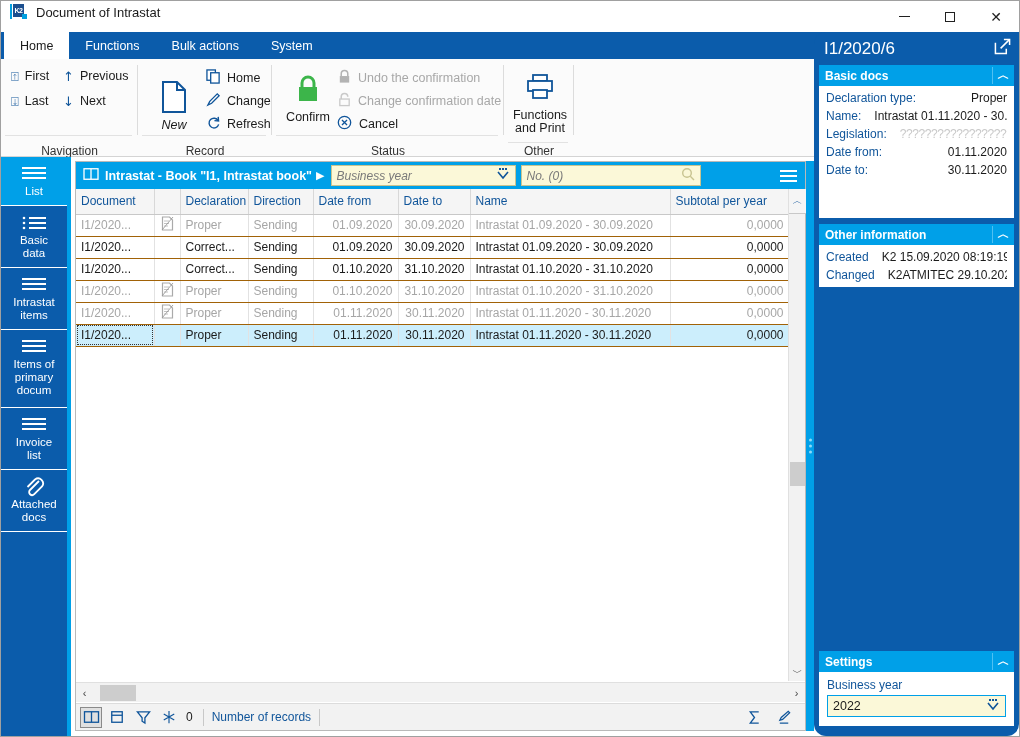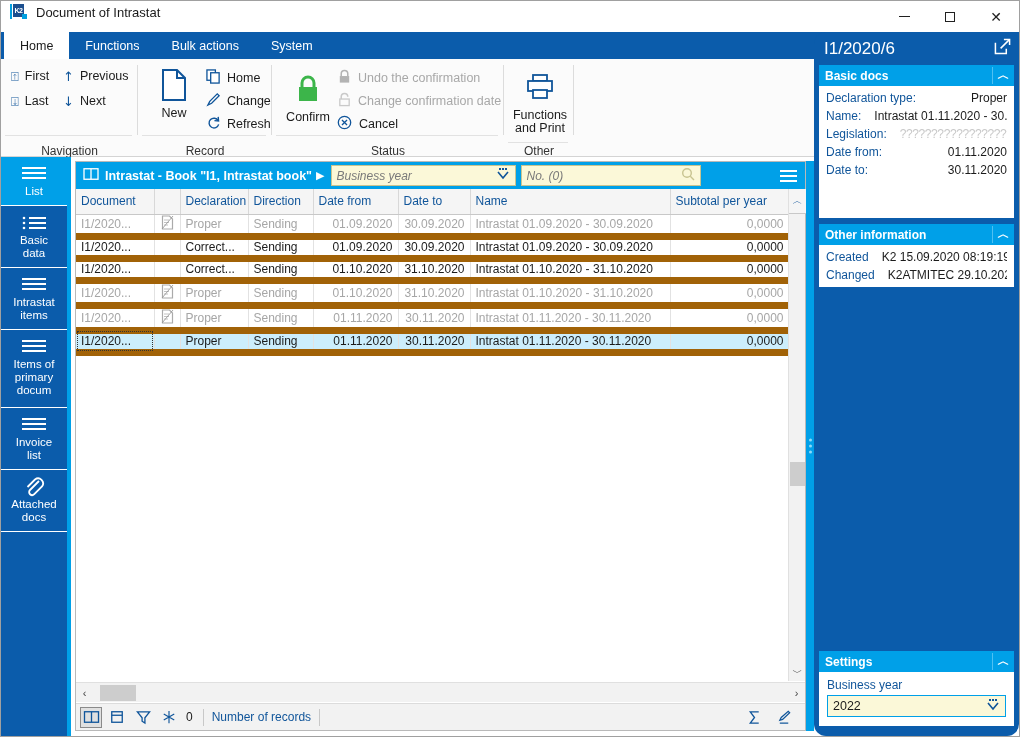--- a/index.html
+++ b/index.html
@@ -152,21 +152,21 @@
     position: absolute; left: 0; top: 27px; right: 17px; bottom: 49px;
     overflow: hidden; background: #fff;
   }
   .grid th {
     background: #f5f5f5; color: #10559a; font-weight: normal; font-size: 12px;
     height: 25px; border-right: 1px solid #d8d8d8; border-bottom: 1px solid #c8c8c8;
     padding: 0 5px; text-align: left; white-space: nowrap; overflow: hidden;
   }
   .grid td {
     height: 22px; font-size: 12px; border-right: 1px solid #e2e2e2;
-    border-bottom: 7px solid #a16207; padding: 0 5px;
+    border-bottom: 1px solid #a16207; padding: 0 5px;
     white-space: nowrap; overflow: hidden; color: #1b1b1b;
   }
   tr.dim td { color: #a6a6a6; }
   tr.sel td { background: #cceefc; }
   tr.sel td.firstcell { outline: 1px dotted #333; outline-offset: -2px; }
   .num { text-align: right; }
   .doc-ico { text-align: center; padding: 0; }
 
   .vscroll {
     position: absolute; right: 0; top: 27px; width: 17px; bottom: 49px;
@@ -300,21 +300,21 @@
         <div class="nav-cmd" style="left:62px; top:35px;">
           <span class="arrow-ico">↓</span>
           <span>Next</span>
         </div>
         <div class="gunder"></div>
         <div class="glabel">Navigation</div>
         <div class="gsep"></div>
       </div>
 
       <div class="rgroup" style="left:137px; width:134px;">
-        <div class="bigbtn" style="left:8px; top:4px;">
+        <div class="bigbtn" style="left:8px; top:16px;font-style:italic;">
           <div class="glyph">
             <svg width="26" height="32" viewBox="0 0 26 32">
               <path d="M2 1 h14 l8 8 v22 h-22 z" fill="#fff" stroke="#10559a" stroke-width="2"></path>
               <path d="M16 1 v8 h8" fill="none" stroke="#10559a" stroke-width="2"></path>
             </svg>
           </div>
           <div class="lbl">New</div>
         </div>
         <div class="smallcmd" style="left:68px; top:10px;">
           <span>

